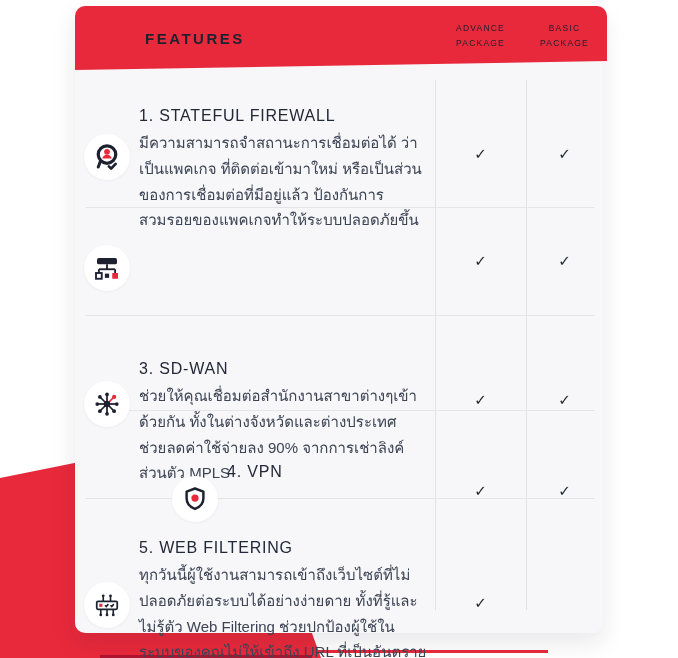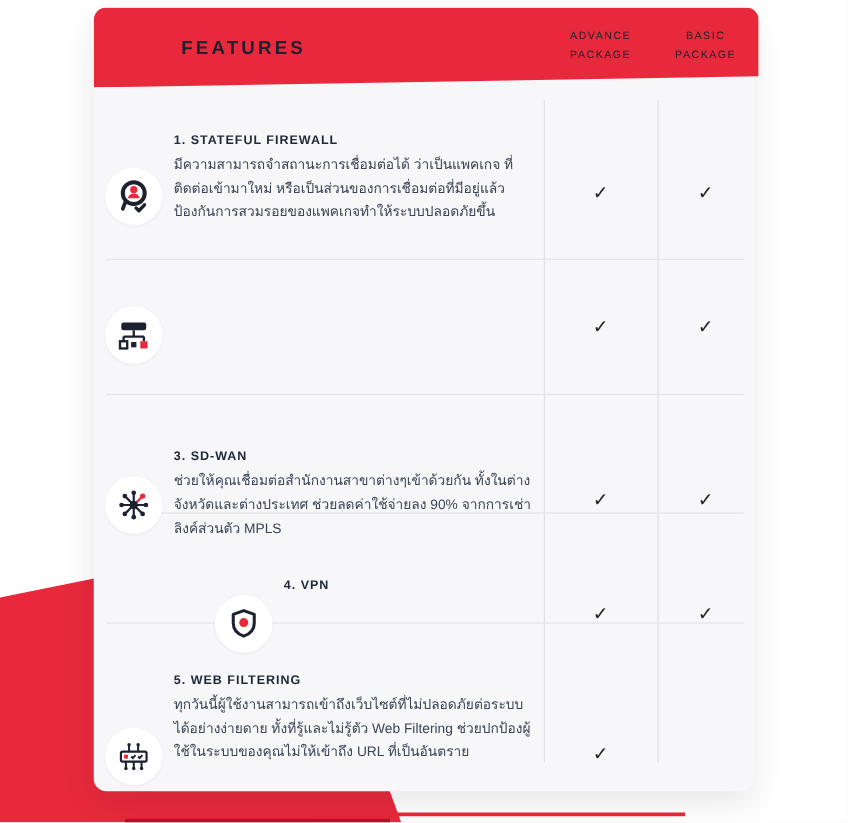--- a/index.html
+++ b/index.html
@@ -56,24 +56,24 @@
   .row4{height:88px;padding-top:16px;justify-content:center;}
   .row5{height:135px;padding-top:4px;}
   .cell-icon{width:64px;display:flex;justify-content:center;align-items:center;}
   .chip{
     width:46px;height:46px;border-radius:50%;background:#ffffff;
     display:flex;align-items:center;justify-content:center;
     box-shadow:0 1px 3px rgba(30,30,50,.05);
   }
   .cell-text{width:288px;}
   .f-title{
-    font-size:10px;font-weight:bold;letter-spacing:.8px;color:#232838;
+    font-size:16px;font-weight:normal;letter-spacing:.8px;color:#232838;
     margin-bottom:5px;
   }
-  .f-desc{font-size:11px;line-height:1.72;color:#3c4353;}
+  .f-desc{font-size:15px;line-height:1.72;color:#3c4353;}
   .check{
     position:absolute;top:0;height:100%;
     display:flex;align-items:center;justify-content:center;
   }
   .check-a{left:360px;width:91px;}
   .check-b{left:451px;width:77px;}
   .check span{font-size:15px;font-weight:bold;color:#23262f;}
 </style>
 </head>
 <body>

